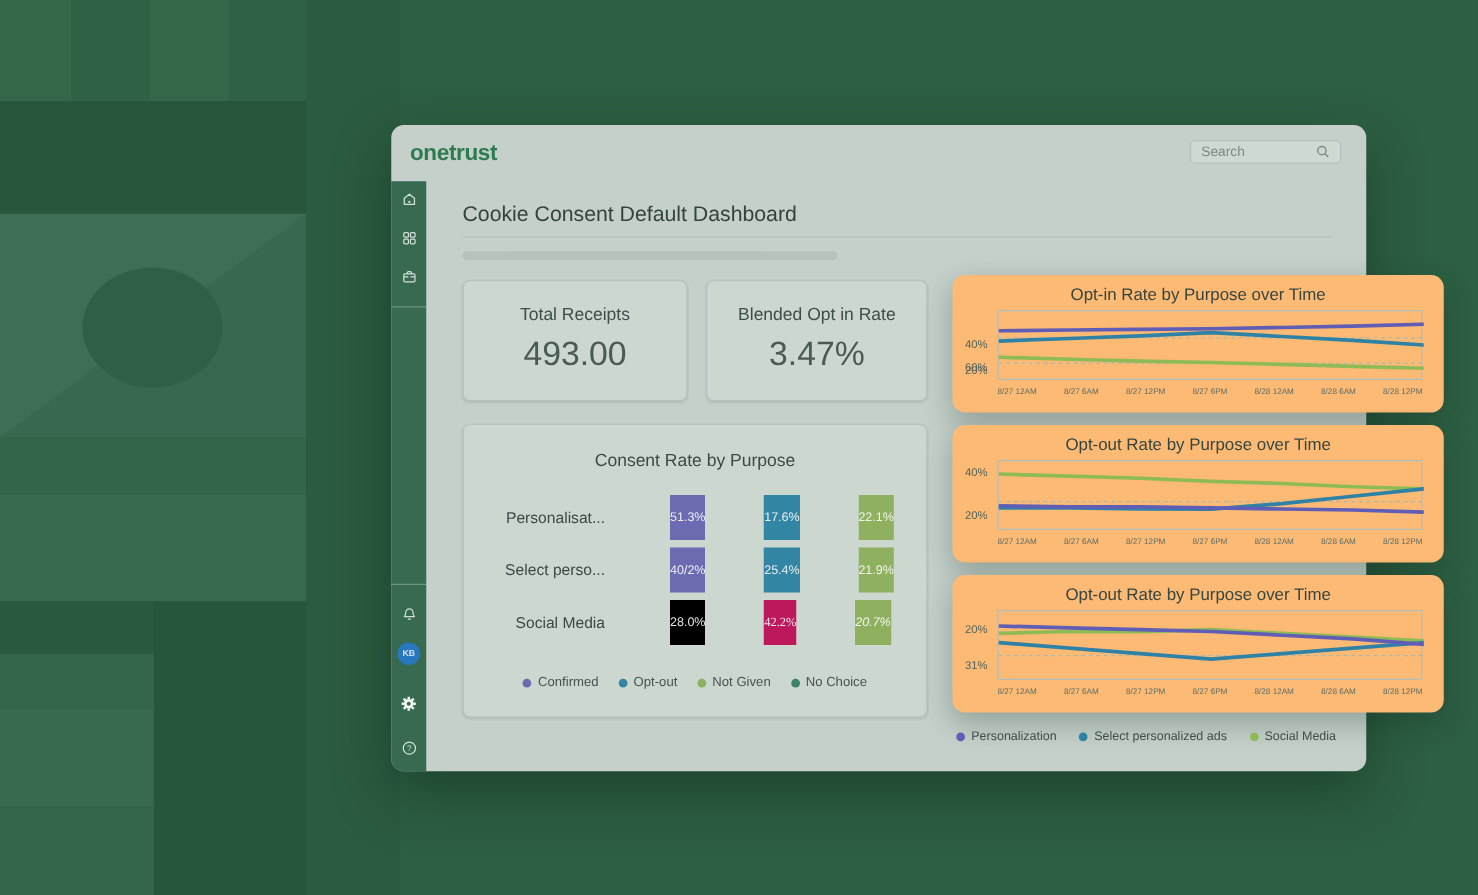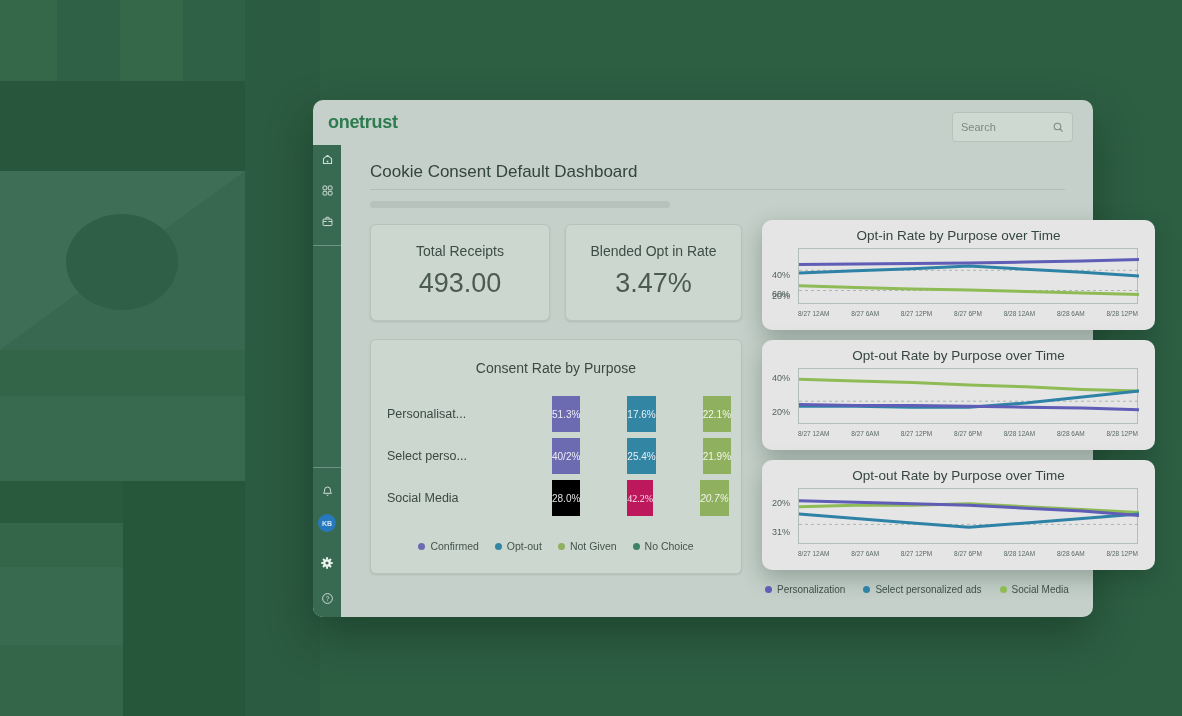--- a/index.html
+++ b/index.html
@@ -23,21 +23,21 @@
   .bg9  { left:0;   top:567px;width:123px; height:78px; background:#376a4e; }
   .bg10 { left:0;   top:645px;width:123px; height:71px; background:#346749; }
   .bg11 { left:245px;top:0;   width:75px;  height:716px;background:#2b5b41; }
 
   
   .window { position:absolute; left:313px; top:100px; width:780px; height:517px;
             background:#c4d0c9; border-radius:10px; box-shadow:0 18px 45px rgba(0,20,10,.35); }
   .header { position:absolute; left:0; top:0; width:100%; height:45px; }
   .logo   { position:absolute; left:15px; top:12px; font-size:18px; font-weight:700;
             letter-spacing:-.3px; color:#2e7b4f; }
-  .search { position:absolute; left:639px; top:12px; width:121px; height:30px;
+  .search { position:absolute; left:639px; top:12px; width:121px; height:19px;
             background:#ced9d2; border:1px solid #b6c3bc; border-radius:4px;
             display:flex; align-items:center; padding:0 8px; }
   .search input { flex:1; border:none; background:transparent; outline:none;
             font-size:11px; color:#64746d; font-family:"Liberation Sans",sans-serif; width:80px; }
   .search input::placeholder { color:#7b8b84; }
 
   .sidebar { position:absolute; left:0; top:45px; width:28px; height:472px;
              background:#376a50; border-radius:0 0 0 10px; }
   .sicon { position:absolute; left:6px; width:16px; height:16px; display:flex;
            align-items:center; justify-content:center; cursor:pointer; }
@@ -57,32 +57,32 @@
   .kpi2 { left:252px; top:124px; width:177px; height:97px; }
   .kpi  { display:flex; flex-direction:column; align-items:center; padding-top:18px; }
   .kpi-label { font-size:14px; font-weight:500; color:#3d4d47; }
   .kpi-value { font-size:27px; margin-top:9px; color:#4b5b54; }
 
   
   .consent { left:57px; top:239px; width:372px; height:235px; }
   .card-title { text-align:center; font-size:14px; font-weight:500; color:#3a4a44; margin-top:20px; }
   .consent-rows { position:absolute; left:0; top:56px; width:100%; }
   .crow { display:flex; align-items:center; height:36px; margin-bottom:6px; }
-  .crow-label { flex:0 0 118px; text-align:left; padding-right:5px; font-size:12.5px; color:#3a4a45;margin-left:16px; }
+  .crow-label { flex:0 0 118px; text-align:right; padding-right:5px; font-size:12.5px; color:#3a4a45; }
   .cbar { width:202px; height:36px; display:flex; }
   .cseg { height:100%; display:flex; align-items:center; justify-content:center;margin-left:47px; }
   .cseg span { font-size:10px; color:rgba(255,255,255,.88); }
   .clegend { position:absolute; left:0; top:200px; width:100%; display:flex;
              justify-content:center; gap:16px; }
   .legend-item { display:flex; align-items:center; gap:5px; font-size:10.5px; color:#44544e; }
   .dot { width:7px; height:7px; border-radius:50%; }
 
   
   .linechart { position:absolute; left:449px; width:393px; height:110px;
-               background:#e5e5e5; border-radius:10px;
+               background:#fdba74; border-radius:10px;
                box-shadow:0 8px 22px rgba(15,40,28,.28); }
   .lc1 { top:120px; } .lc2 { top:240px; } .lc3 { top:360px; }
   .lc-title { text-align:center; font-size:13.5px; font-weight:500; color:#35453f; margin-top:8px; }
   .plot { position:absolute; left:36px; top:28px; width:340px; height:56px;
           border:1px solid #b2bfb8; }
   .yticks { position:absolute; left:0; top:28px; width:32px; height:56px; }
   .yticks span { position:absolute; right:4px; font-size:9px; color:#53635c; }
   .xlabels { position:absolute; left:36px; top:90px; width:340px; display:flex;
              justify-content:space-between; }
   .xlabels span { font-size:6.5px; color:#5b6b64; }

